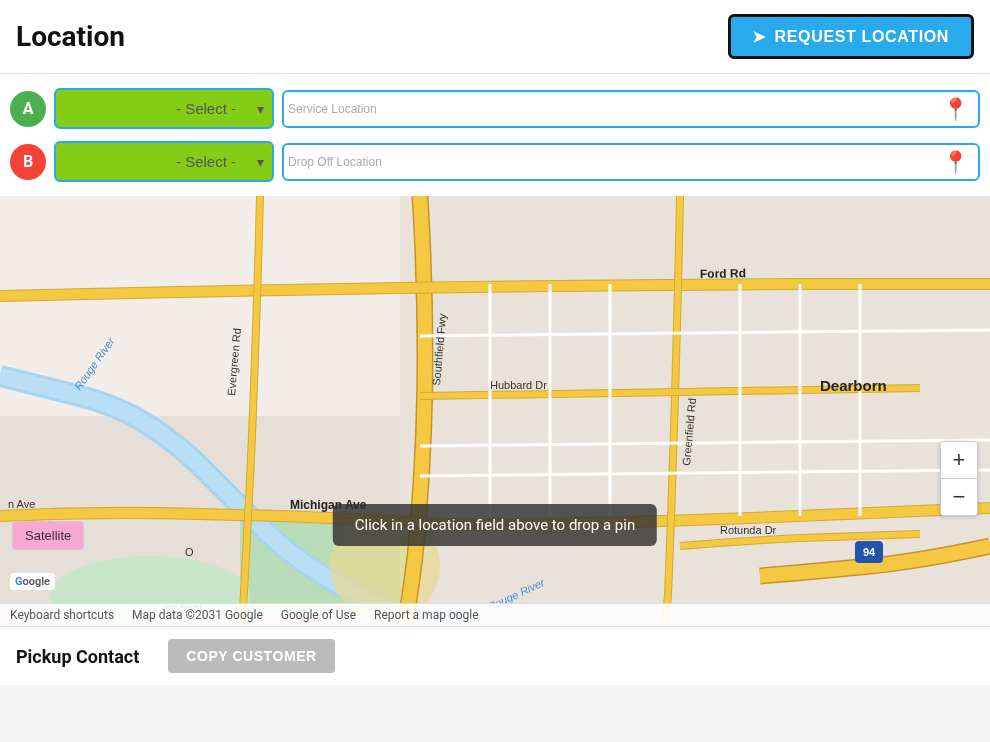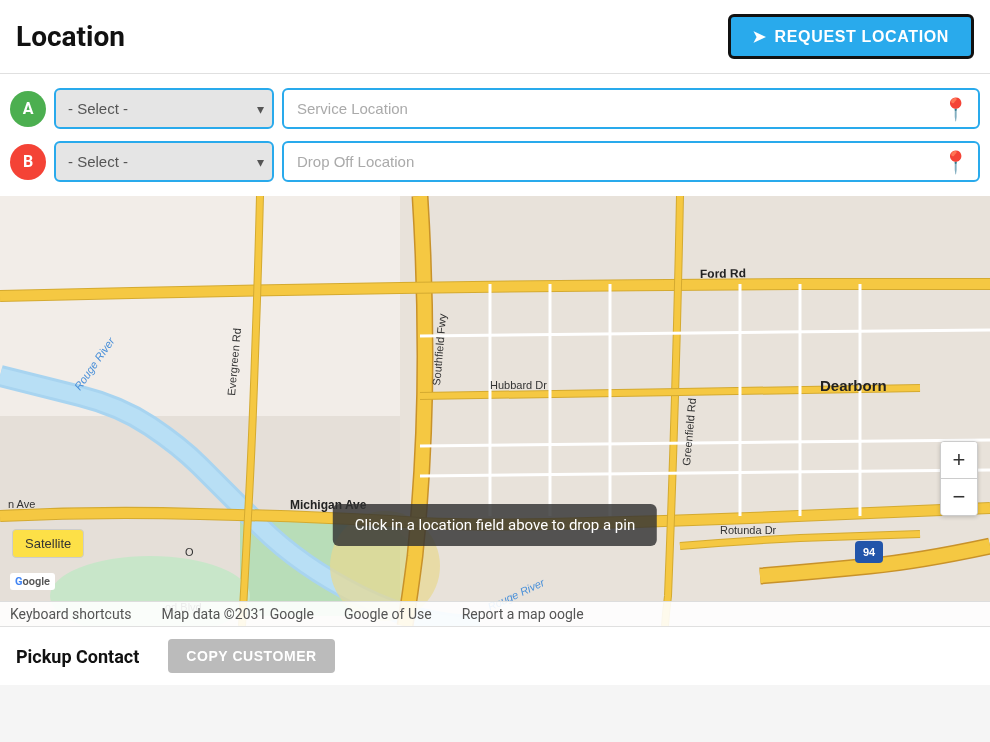--- a/index.html
+++ b/index.html
@@ -87,47 +87,48 @@
       flex-shrink: 0;
     }
 
     .select-wrapper select {
       width: 100%;
       padding: 10px 36px 10px 12px;
       border: 2px solid #29aaec;
       border-radius: 6px;
       font-size: 15px;
       color: #555;
-      background: #e5e5e5;
+      background: #84cc16;
       appearance: none;
       cursor: pointer;
       outline: none;
+      text-align: right;
     }
 
     .select-arrow {
       position: absolute;
       right: 10px;
       top: 50%;
       transform: translateY(-50%);
       pointer-events: none;
       color: #555;
       font-size: 14px;
     }
 
     .location-field-wrapper {
       position: relative;
       flex: 1;
     }
 
     .location-field-wrapper input {
       width: 100%;
-      padding: 10px 40px 10px 13px;
+      padding: 10px 40px 10px 4px;
       border: 2px solid #29aaec;
       border-radius: 6px;
-      font-size: 15px;
+      font-size: 12px;
       color: #333;
       outline: none;
       background: #fff;
     }
 
     .location-field-wrapper input::placeholder {
       color: #aaa;
     }
 
     .map-pin-icon {
@@ -166,23 +167,23 @@
       color: #fff;
       border-radius: 6px;
       padding: 12px 22px;
       font-size: 15px;
       white-space: nowrap;
       pointer-events: none;
     }
 
     .satellite-btn {
       position: absolute;
-      bottom: 68px;
+      bottom: 76px;
       left: 12px;
-      background: #fde047;
+      background: #f9a8d4;
       border: 1px solid #ccc;
       border-radius: 4px;
       padding: 6px 12px;
       font-size: 13px;
       cursor: pointer;
       color: #333;
       font-weight: 500;
     }
 
     .zoom-controls {
@@ -234,23 +235,23 @@
 
     .map-footer-bar {
       position: absolute;
       bottom: 0;
       left: 0;
       right: 0;
       background: rgba(255,255,255,0.9);
       border-top: 1px solid #ddd;
       display: flex;
       align-items: center;
-      gap: 30px;
+      gap: 18px;
       padding: 4px 10px 4px 10px;
-      font-size: 14px;
+      font-size: 12px;
       color: #555;
     }
 
     
     .bottom-section {
       display: flex;
       align-items: center;
       padding: 12px 16px;
       border-top: 1px solid #e0e0e0;
       background: #fff;

